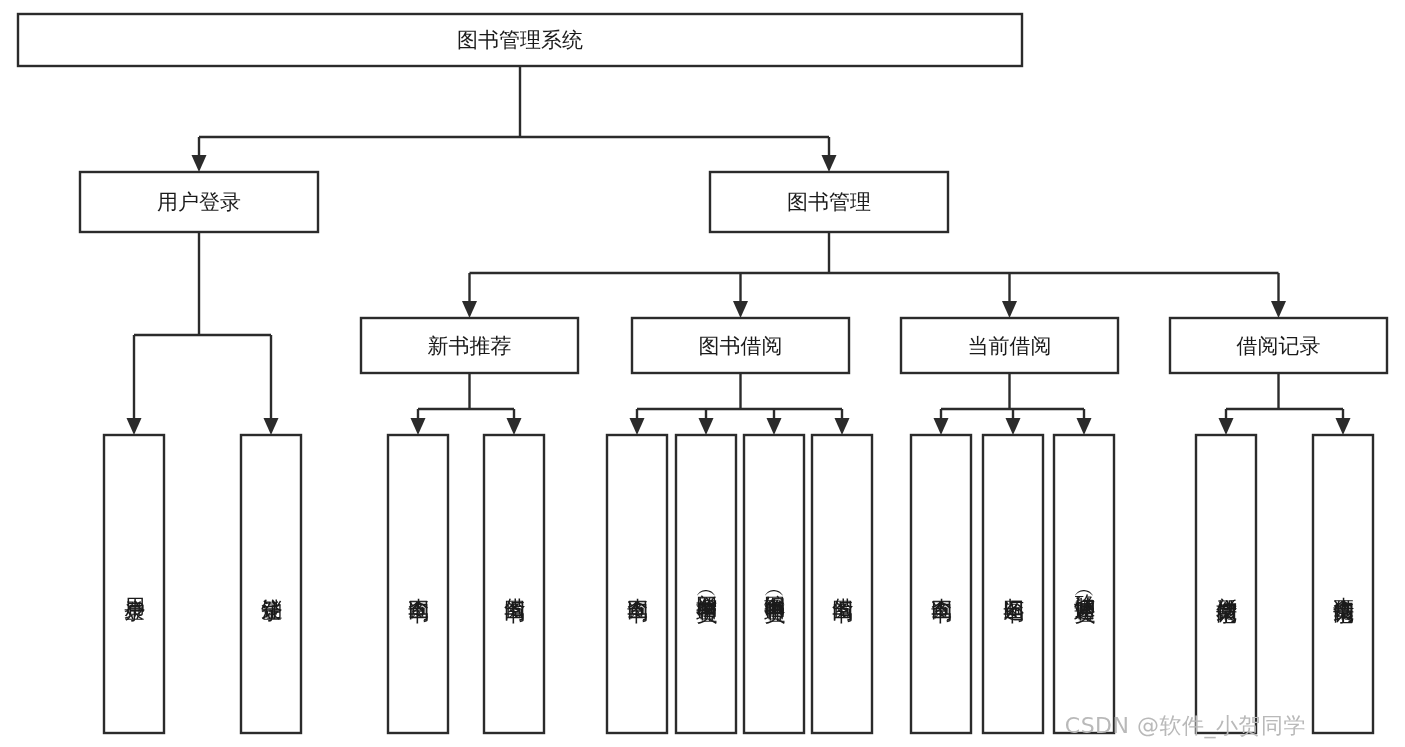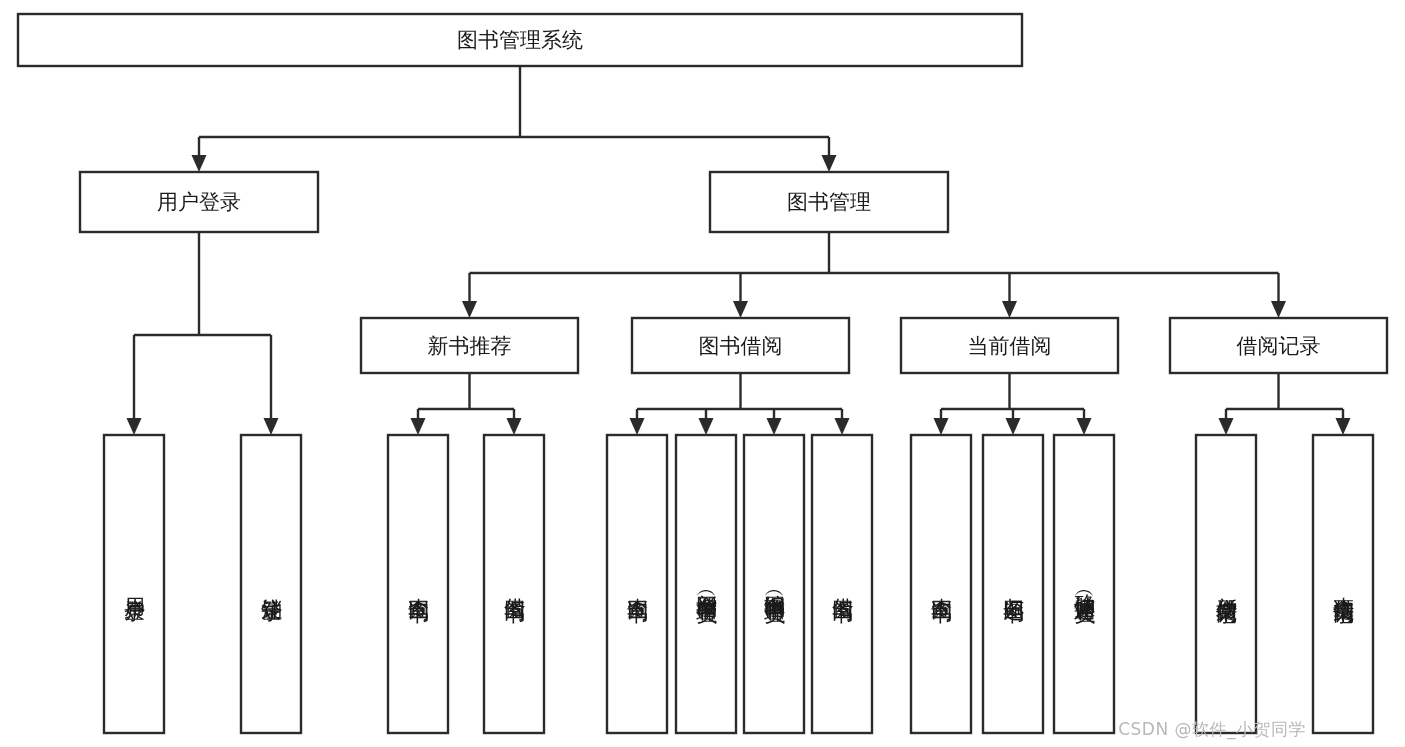--- a/index.html
+++ b/index.html
@@ -62,21 +62,21 @@
     letter-spacing: 1.5px;
     color: #1b1b1b;
     white-space: nowrap;
     pointer-events: none;
   }
   .watermark {
     position: absolute;
     right: 14px;
     bottom: 6px;
     font-family: "DejaVu Sans", "Liberation Sans", sans-serif;
-    font-size: 17px;
+    font-size: 22px;
     color: #b9b9b9;
     white-space: nowrap;
     letter-spacing: 0.5px;
   }
 </style>
 </head>
 <body>
 
 <div id="diagram-root">
 

